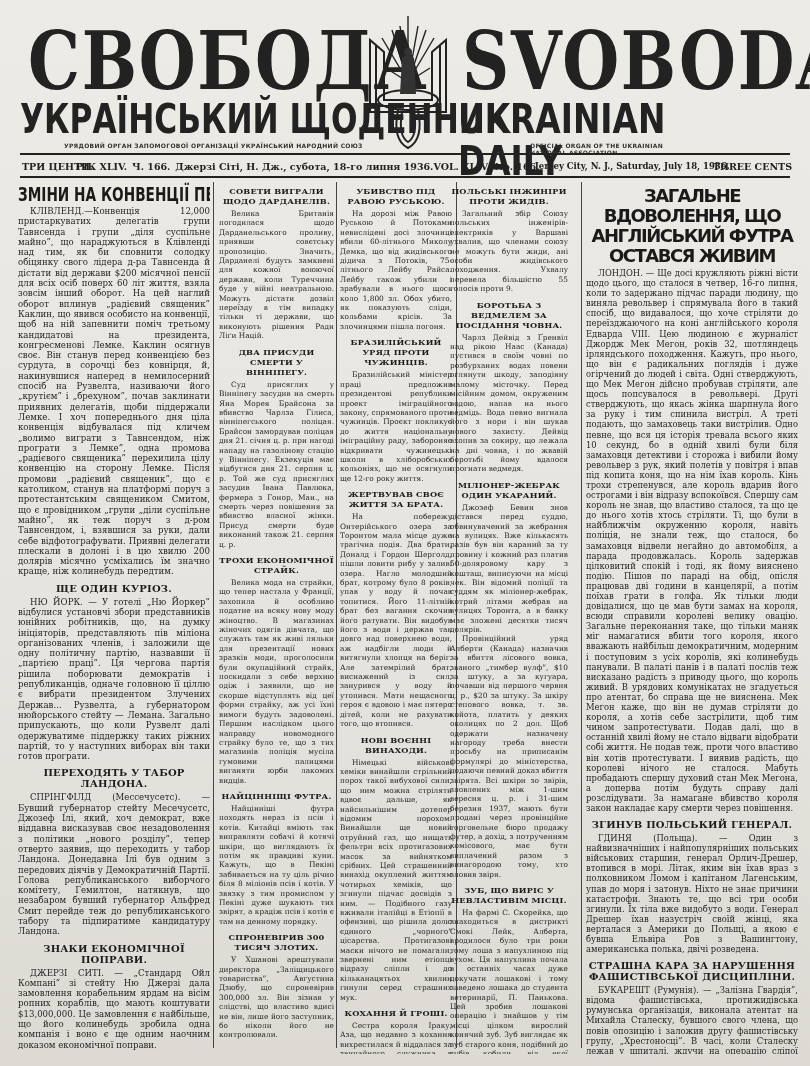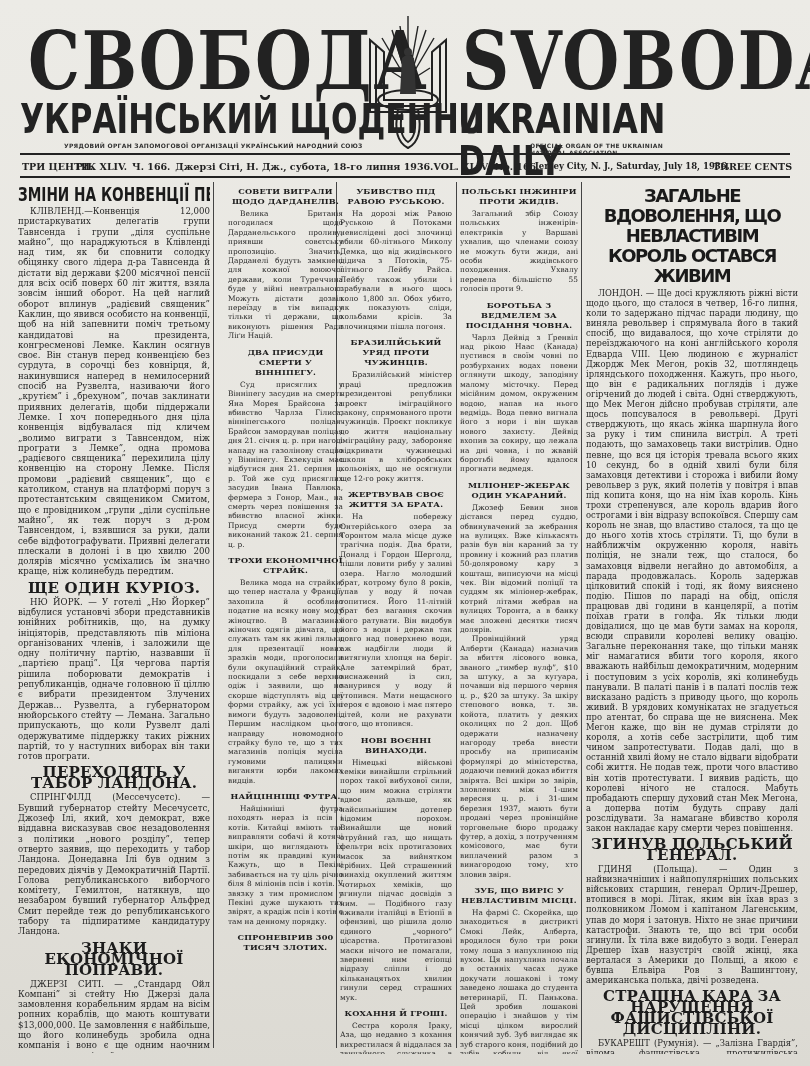--- a/index.html
+++ b/index.html
@@ -46,38 +46,38 @@
   .dateline {
     position: absolute; top: 158px; left: 22px; width: 770px; height: 16px;
     font-family: "DejaVu Serif", serif; font-weight: bold; font-size: 9.5px;
     display: flex; align-items: center; color: #222;
   }
   .dateline span { white-space: nowrap; }
   
   .col { position: absolute; top: 180px; bottom: 12px; overflow: hidden; }
   .col-sep { position: absolute; top: 182px; bottom: 18px; width: 1px; background: #444; }
   .c1 { left: 18px; width: 192px; }
-  .c2 { left: 228px; width: 115px; }
+  .c2 { left: 219px; width: 115px; }
   .c3 { left: 340px; width: 112px; }
-  .c4 { left: 460px; width: 118px; }
+  .c4 { left: 450px; width: 118px; }
   .c5 { left: 586px; width: 212px; }
   h2.big {
     font-family: "DejaVu Sans", sans-serif; font-weight: bold;
     font-size: 19px; line-height: 20px; color: #1a1a1a;
     transform: scaleX(0.72); transform-origin: left top; white-space: nowrap;
     margin: 4px 0 2px;
   }
   h2.big-r {
     font-family: "DejaVu Sans", sans-serif; font-weight: bold;
     font-size: 18px; line-height: 20px; color: #1a1a1a; text-align: center;
     margin: 6px 0 2px; letter-spacing: -1.5px;
   }
   h3 {
     font-family: "DejaVu Serif", serif; font-weight: bold;
-    font-size: 15px; line-height: 11px; text-align: center;
+    font-size: 10px; line-height: 11px; text-align: center;
     margin: 6px 0 3px; letter-spacing: 0.2px;
   }
   .c2 h3, .c3 h3, .c4 h3 { font-size: 8.2px; line-height: 10px; }
   p {
     font-size: 8.6px; line-height: 10.3px; text-align: justify;
     text-indent: 12px; color: #262626; hyphens: auto;
   }
   .c2 p, .c3 p, .c4 p { font-size: 7.4px; line-height: 9.4px; }
   .c5 p { font-size: 8.4px; line-height: 10.1px; }
 </style>
@@ -169,20 +169,21 @@
     <article>
         <h3>ТРОХИ ЕКОНОМІЧНОЇ СТРАЙК.</h3>
         <p>Велика мода на страйки, що тепер настала у Франції, захопила й особливо податне на всяку нову моду жіноцтво. В магазинах жіночих одягів дівчата, що служать там як живі ляльки для презентації нових зразків моди, проголосили були окупаційний страйк, поскидали з себе верхню одіж і заявили, що не скорше відступлять від цеї форми страйку, аж усі їхні вимоги будуть задоволені. Першим наслідком цього направду новомодного страйку було те, що з тих магазинів поліція мусіла гумовими палицями виганяти юрби лакомих видців.</p>
       </article>
     <article>
         <h3>НАЙЦІННІЩІ ФУТРА.</h3>
         <p>Найцінніші футра походять нераз із псів і котів. Китайці вміють так виправляти собачі й котячі шкіри, що виглядають їх потім як правдиві куни. Кажуть, що в Пекіні забивається на ту ціль річно біля 8 міліонів псів і котів. У звязку з тим промислом у Пекіні дуже шукають тих звірят, а крадіж псів і котів є там на денному порядку.</p>
       </article>
     <article>
         <h3>СПРОНЕВІРИВ 300 ТИСЯЧ ЗЛОТИХ.</h3>
+        <p>У Хшанові арештували директора „Заліщицького товариства”, Августина Дзюбу, що спроневірив 300,000 зл. Він зізнав у слідстві, що властиво вдисі не він, лише його заступник, бо ніколи його не контролювали.</p>
       </article>
 
   </section>
 
   <section class="col c3">
     <article>
         <h3>УБИВСТВО ПІД РАВОЮ РУСЬКОЮ.</h3>
         <p>На дорозі між Равою Руською й Потоками невислідені досі злочинці вбили 60-літнього Миколу Демка, що від жидівського дідича з Потоків, 75-літнього Лейбу Райса. Лейбу також убили і зрабували в нього щось коло 1,800 зл. Обох убито, як показують сліди, кольбами крісів. За злочинцями пішла погоня.</p>
       </article>
     <article>
@@ -221,21 +222,21 @@
         <p>Провінційний уряд Алберти (Канада) назначив за вбиття лісового вовка, званого „тимбер вулф”, $10 за штуку, а за кугуара, почавши від першого червня ц. р., $20 за штуку. За шкіру степового вовка, т. зв. койота, платить у деяких околицях по 2 дол. Щоб одержати назначену нагороду треба внести просьбу на приписанім формулярі до міністерства, додаючи певний доказ вбиття звірята. Всі шкіри зо звірів, зловлених між 1-шим вересня ц. р. і 31-шим березня 1937, мають бути продані через провінційне торговельне бюро продажу футер, а дохід, з потрученням комісового, має бути виплачений разом з винагородою тому, хто зловив звіря.</p>
       </article>
     <article>
         <h3>ЗУБ, ЩО ВИРІС У НЕВЛАСТИВІМ МІСЦІ.</h3>
         <p>На фармі С. Скорейка, що знаходиться в дистрикті Смокі Лейк, Алберта, вродилося було три роки тому лоша з напухлиною під вухом. Ця напухлина почала в останніх часах дуже докучати лошакові і тому заведено лошака до студента ветеринарії, П. Панькова. Цей зробив лошакові операцію і знайшов у тім місці цілком вирослий конячий зуб. Зуб виглядає як зуб старого коня, подібний до зубів кобили, від якої вродився лошак.</p>
       </article>
 
   </section>
 
   <section class="col c5">
-    <h2 class="big-r">ЗАГАЛЬНЕ ВДОВОЛЕННЯ, ЩО НЕВЛАСТИВІМ КОРОЛЬ ОСТАВСЯ ЖИВИМ</h2>
+    <h2 class="big-r">ЗАГАЛЬНЕ ВДОВОЛЕННЯ, ЩО АНГЛІЙСЬКИЙ ФУТРА ОСТАВСЯ ЖИВИМ</h2>
     <article>
         <p>ЛОНДОН. — Ще досі кружляють ріжні вісти щодо цього, що сталося в четвер, 16-го липня, коли то задержано підчас паради людину, що виняла револьвер і спрямувала його в такий спосіб, що видавалося, що хоче стріляти до переїзджаючого на коні англійського короля Едварда VIII. Цею людиною є журналіст Джордж Мек Мегон, років 32, шотляндець ірляндського походження. Кажуть, про нього, що він є радикальних поглядів і дуже огірчений до людей і світа. Одні стверджують, що Мек Мегон дійсно пробував стріляти, але щось попсувалося в револьвері. Другі стверджують, що якась жінка шарпнула його за руку і тим спинила вистріл. А треті подають, що замаховець таки вистрілив. Одно певне, що вся ця історія тревала всього яких 10 секунд, бо в одній хвилі були біля замаховця детективи і сторожа і вибили йому револьвер з рук, який полетів у повітря і впав під копита коня, що на нім їхав король. Кінь трохи стрепенувся, але король вдарив його острогами і він відразу вспокоївся. Спершу сам король не знав, що властиво сталося, та що це до нього хотів хтось стріляти. Ті, що були в найближчім окруженню короля, навіть поліція, не знали теж, що сталося, бо замаховця відвели негайно до автомобіля, а парада продовжалась. Король задержав цілковитий спокій і тоді, як йому вияснено подію. Пішов по параді на обід, опісля працював дві години в канцелярії, а потім поїхав грати в голфа. Як тільки люди довідалися, що це мав бути замах на короля, всюди справили королеві велику овацію. Загальне переконання таке, що тільки маняк міг намагатися вбити того короля, якого вважають найбільш демократичним, модерним і поступовим з усіх королів, які колинебудь панували. В палаті панів і в палаті послів теж висказано радість з приводу цього, що король живий. В урядових комунікатах не згадується про атентат, бо справа ще не вияснена. Мек Мегон каже, що він не думав стріляти до короля, а хотів себе застрілити, щоб тим чином запротестувати. Подав далі, що в останній хвилі йому не стало відваги відобрати собі життя. Не подав теж, проти чого властиво він хотів протестувати. І виявив радість, що королеві нічого не сталося. Мабуть пробадають спершу духовий стан Мек Мегона, а доперва потім будуть справу далі розслідувати. За намагане вбивство короля закон накладає кару смерти через повішення.</p>
       </article>
     <article>
         <h3>ЗГИНУВ ПОЛЬСЬКИЙ ГЕНЕРАЛ.</h3>
         <p>ГДИНЯ (Польща). — Один з найвизначніших і найпопулярніших польських військових старшин, генерал Орлич-Дрешер, втопився в морі. Літак, яким він їхав враз з полковником Ломом і капітаном Лагенським, упав до моря і затонув. Ніхто не знає причини катастрофи. Знають те, що всі три особи згинули. Їх тіла вже видобуто з води. Генерал Дрешер їхав назустріч своїй жінці, яка верталася з Америки до Польщі, а якою є бувша Ельвіра Ров з Вашингтону, американська полька, двічі розведена.</p>
       </article>
     <article>
         <h3>СТРАШНА КАРА ЗА НАРУШЕННЯ ФАШИСТІВСЬКОЇ ДИСЦИПЛІНИ.</h3>
         <p>БУКАРЕШТ (Румунія). — „Залізна Гвардія”, відома фашистівська, протижидівська румунська організація, виконала атентат на Михайла Сталеску, бувшого свого члена, що повів опозицію і заложив другу фашистівську групу, „Хрестоносці”. В часі, коли Сталеску лежав у шпиталі, ждучи на операцію сліпої кишки, вдерлися до шпиталю члени „Залізної Гвардії”, ввійшли до кімнати, в якій лежав Сталеску, і, заявивши йому „Зраднику, твоя остання година вже надійшла”, дали до нього кількадесять вистрілів. Потім заговірники вийшли на вулицю, обняли один одного й погратулювали собі, що вбили зрадника, пішли до кажбу, де їм зготовили приняття, а по приняттю пішли на поліцію і зголосили, що це вони є вбивниками.</p>

